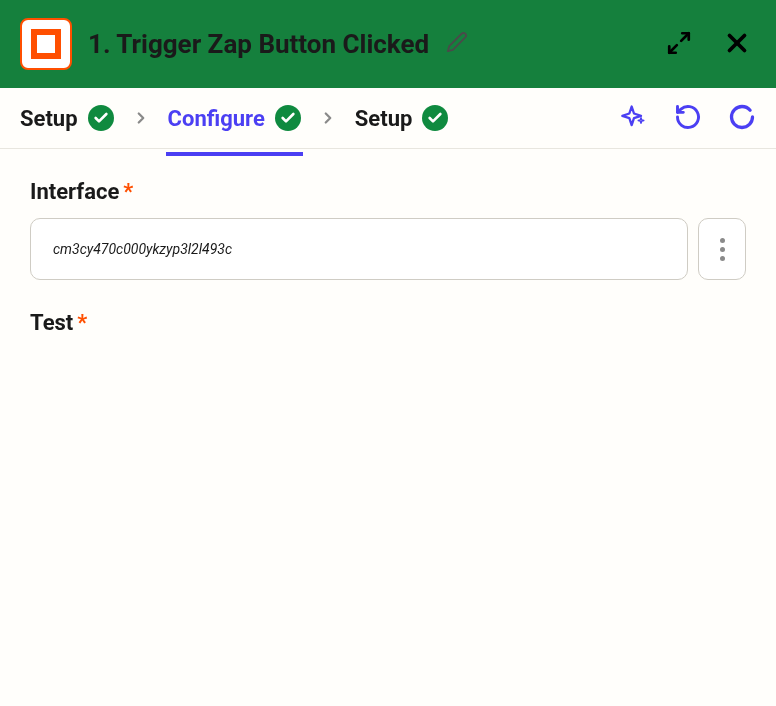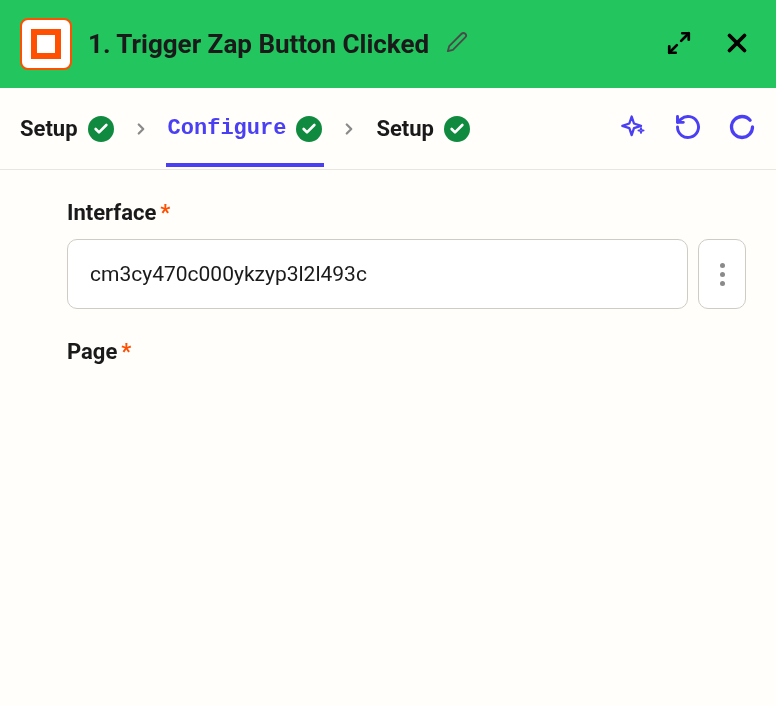--- a/index.html
+++ b/index.html
@@ -1,42 +1,42 @@
 <!DOCTYPE html>
 <html><head>
   <meta charset="utf-8">
   <style>
     * { box-sizing: border-box; margin: 0; padding: 0; }
     body { font-family: -apple-system, BlinkMacSystemFont, "Segoe UI", Roboto, Helvetica, Arial, sans-serif; background: #fffefb; width: 776px; height: 706px; overflow: hidden; }
     
-    .header { display: flex; align-items: center; padding: 16px 20px; background: #22c55e; height: 88px; }
+    .header { display: flex; align-items: center; padding: 16px 20px; background: #15803d; height: 88px; }
     .app-icon { width: 52px; height: 52px; border: 2px solid #ff4f00; border-radius: 8px; display: flex; align-items: center; justify-content: center; background: #fff; flex-shrink: 0; }
     .app-icon-inner { width: 30px; height: 30px; background: #ff4f00; position: relative; }
     .app-icon-inner::after { content: ""; position: absolute; top: 6px; left: 6px; width: 18px; height: 18px; background: #fff; }
     .title { font-size: 26px; font-weight: 700; color: #1a1a1a; margin-left: 16px; flex: 1; }
     .edit-icon { margin-left: 10px; display: inline-flex; color: #4a4a4a; }
     .header-actions { display: flex; gap: 22px; align-items: center; }
     .header-action-btn { background: none; border: none; cursor: pointer; color: #000; padding: 4px; display: flex; align-items: center; justify-content: center; }
     
-    .tabs-row { display: flex; align-items: center; padding: 0 20px; height: 82px; border-bottom: 1px solid #e8e6df; }
+    .tabs-row { display: flex; align-items: center; padding: 0 20px; height: 61px; border-bottom: 1px solid #e8e6df; }
     .tab-group { display: flex; align-items: center; gap: 18px; }
     .tab { display: flex; align-items: center; gap: 10px; font-size: 22px; font-weight: 700; color: #1a1a1a; cursor: pointer; padding: 25px 0; position: relative; }
-    .tab.active { color: #4b3ff3; font-family: Liberation Mono, monospace; }
+    .tab.active { color: #4b3ff3; }
     .tab.active::after { content: ""; position: absolute; left: -2px; right: -2px; bottom: 0; height: 4px; background: #4b3ff3; }
     .check-badge { width: 26px; height: 26px; background: #0f8a3f; border-radius: 50%; display: flex; align-items: center; justify-content: center; flex-shrink: 0; }
     .chevron { color: #8a8a8a; display: flex; align-items: center; }
     .tab-actions { margin-left: auto; display: flex; align-items: center; gap: 26px; }
     .tab-action-btn { background: none; border: none; cursor: pointer; color: #4b3ff3; display: flex; align-items: center; justify-content: center; padding: 0; }
     
     .form-area { padding: 30px; }
-    .field { margin-bottom: 30px; margin-left: 37px; }
+    .field { margin-bottom: 30px; }
     .field-label { font-size: 22px; font-weight: 700; color: #1a1a1a; margin-bottom: 14px; display: block; }
     .required { color: #ff4f00; margin-left: 4px; }
     .field-row { display: flex; gap: 10px; align-items: stretch; }
-    .field-input { flex: 1; border: 1px solid #cfccc4; border-radius: 10px; padding: 22px 22px; font-size: 21px; color: #1a1a1a; background: #fff; font-family: inherit; }
+    .field-input { flex: 1; border: 1px solid #cfccc4; border-radius: 10px; padding: 22px 22px; font-size: 14px; color: #1a1a1a; background: #fff; font-family: inherit; font-style: italic; }
     .more-btn { width: 48px; border: 1px solid #cfccc4; border-radius: 10px; background: #fff; cursor: pointer; display: flex; align-items: center; justify-content: center; flex-direction: column; gap: 4px; }
     .more-btn span { width: 5px; height: 5px; background: #8a8a8a; border-radius: 50%; }
   </style>
 </head>
 <body>
 
 <div class="header">
   <div class="app-icon">
     <div class="app-icon-inner"></div>
   </div>
@@ -147,16 +147,16 @@
         <span></span>
       </button>
     </div>
   </div>
 
   <div class="field">
   </div>
 
   <div class="field">
     <label class="field-label">
-      <span>Page</span><span class="required">*</span>
+      <span>Test</span><span class="required">*</span>
     </label>
   </div>
 </div>
 
 </body></html>

